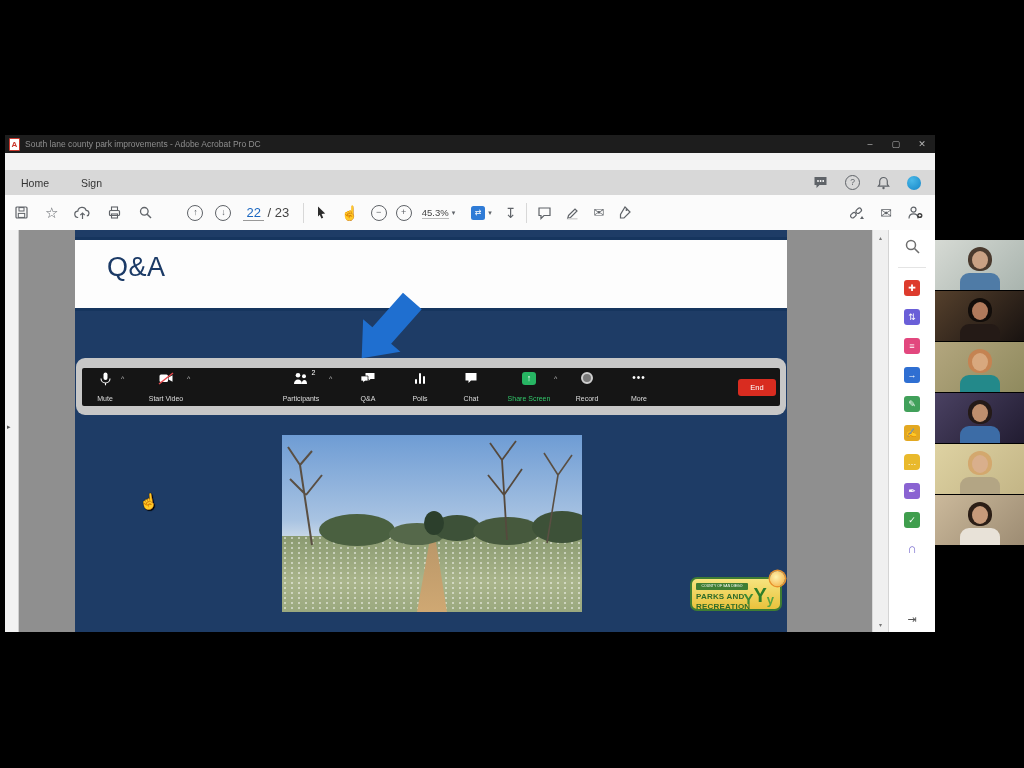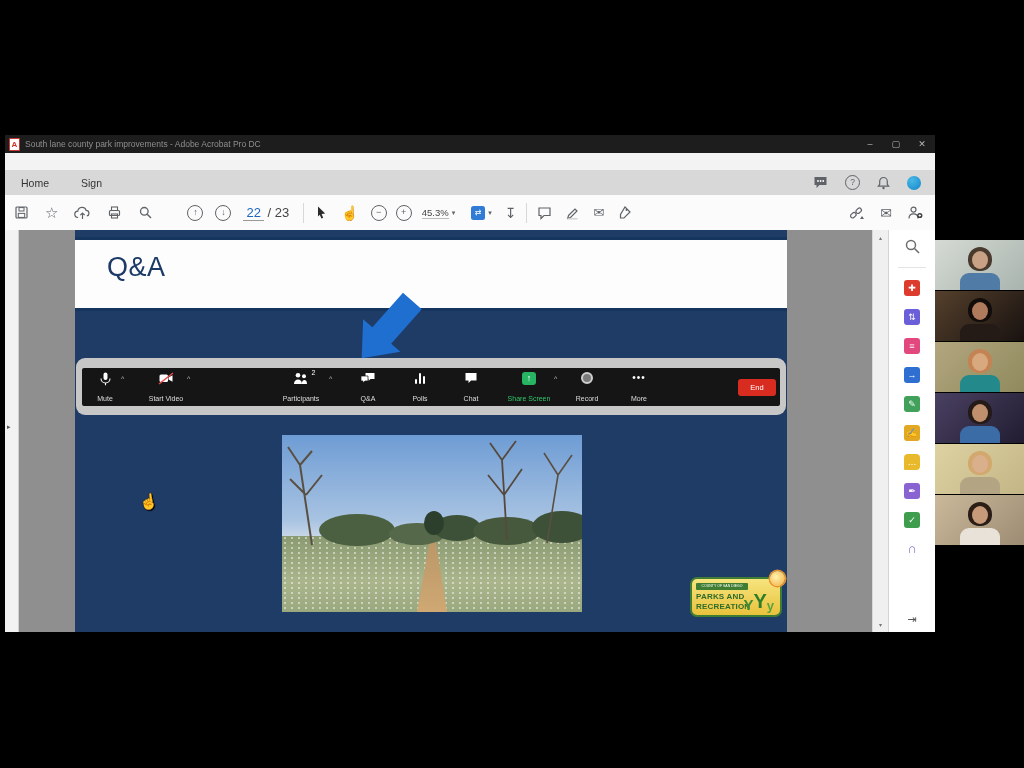--- a/index.html
+++ b/index.html
@@ -64,21 +64,21 @@
   .meadow{position:absolute;left:0;right:0;top:57%;bottom:0;
     background:
       radial-gradient(circle 1px at 3px 2px,rgba(255,255,255,.85) 0,rgba(255,255,255,0) 1.6px),
       linear-gradient(#8a9a70,#aab58c 60%,#9aa87e);
     background-size:7px 5px,100% 100%;}
   .trail{position:absolute;left:0;top:57%;bottom:0;width:100%;
     clip-path:polygon(49.5% 0,51% 0,55% 100%,45% 100%);
     background:linear-gradient(#b99668,#cfa873);}
   .phototrees{position:absolute;left:0;top:0;width:100%;height:100%;}
   
-  .logo{position:absolute;left:615px;top:347px;width:92px;height:40px;background:linear-gradient(#f6e47e,#e9c23c);border:2px solid #3f7d33;border-radius:7px;box-sizing:border-box;z-index:3;}
+  .logo{position:absolute;left:615px;top:347px;width:92px;height:34px;background:linear-gradient(#f6e47e,#e9c23c);border:2px solid #3f7d33;border-radius:7px;box-sizing:border-box;z-index:3;}
   .logo .hdr{position:absolute;left:4px;top:4px;width:52px;height:7px;background:#3f7d33;color:#fff;font-size:3.5px;line-height:7px;text-align:center;border-radius:1px;white-space:nowrap;overflow:hidden;}
   .logo .l1{position:absolute;left:4px;top:13px;font-size:8px;font-weight:bold;color:#2e6b2a;letter-spacing:.2px;}
   .logo .l2{position:absolute;left:4px;top:23px;font-size:8px;font-weight:bold;color:#2e6b2a;letter-spacing:.2px;}
   .logo .figs{position:absolute;right:6px;bottom:2px;color:#3f8a35;font-weight:bold;display:flex;align-items:flex-end;}
   .logo .figs b:nth-child(1){font-size:15px;}
   .logo .figs b:nth-child(2){font-size:20px;color:#2e7d28;}
   .logo .figs b:nth-child(3){font-size:13px;color:#59a33f;}
   .sun{position:absolute;right:-5px;top:-8px;width:15px;height:15px;border-radius:50%;
     background:radial-gradient(circle at 40% 40%,#fff3ae,#f2a93b);box-shadow:0 0 0 1.5px #e8912c;}
   

